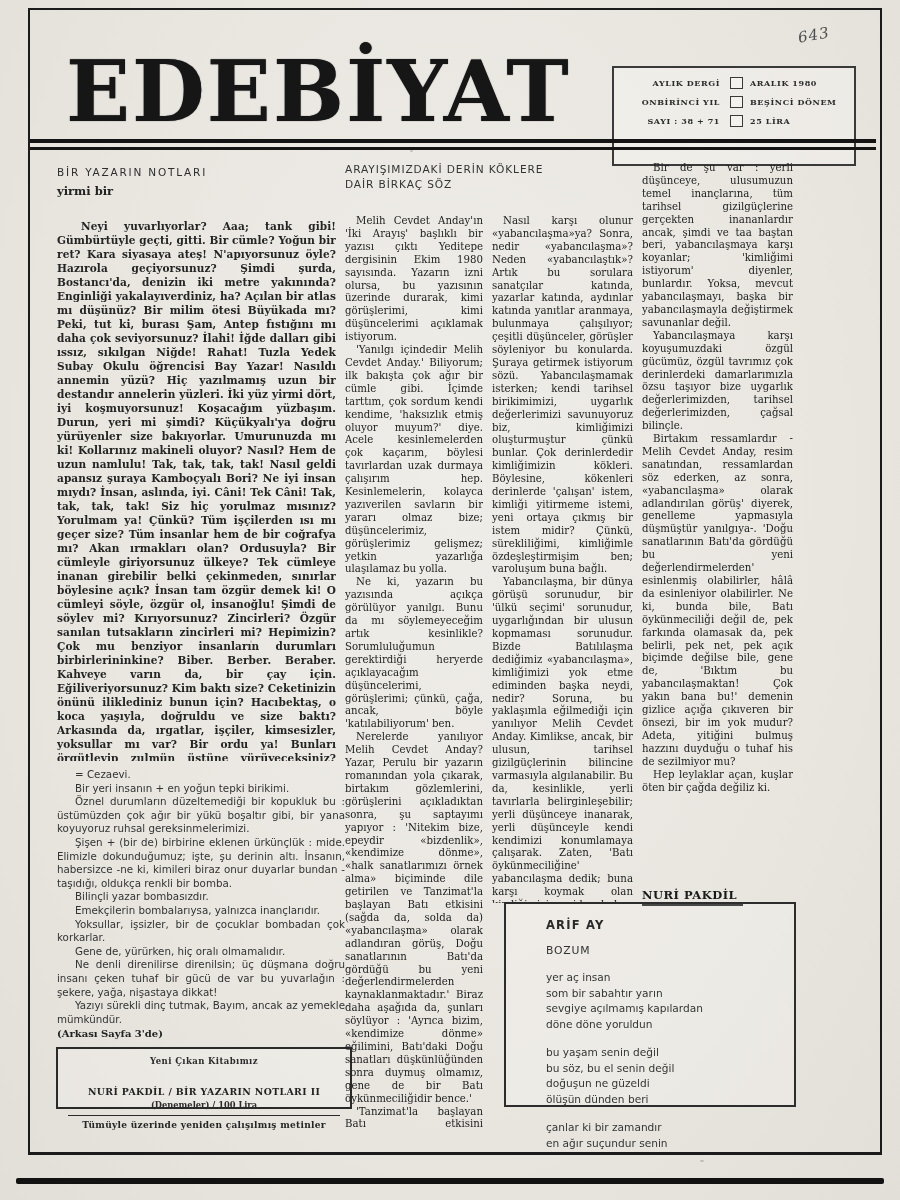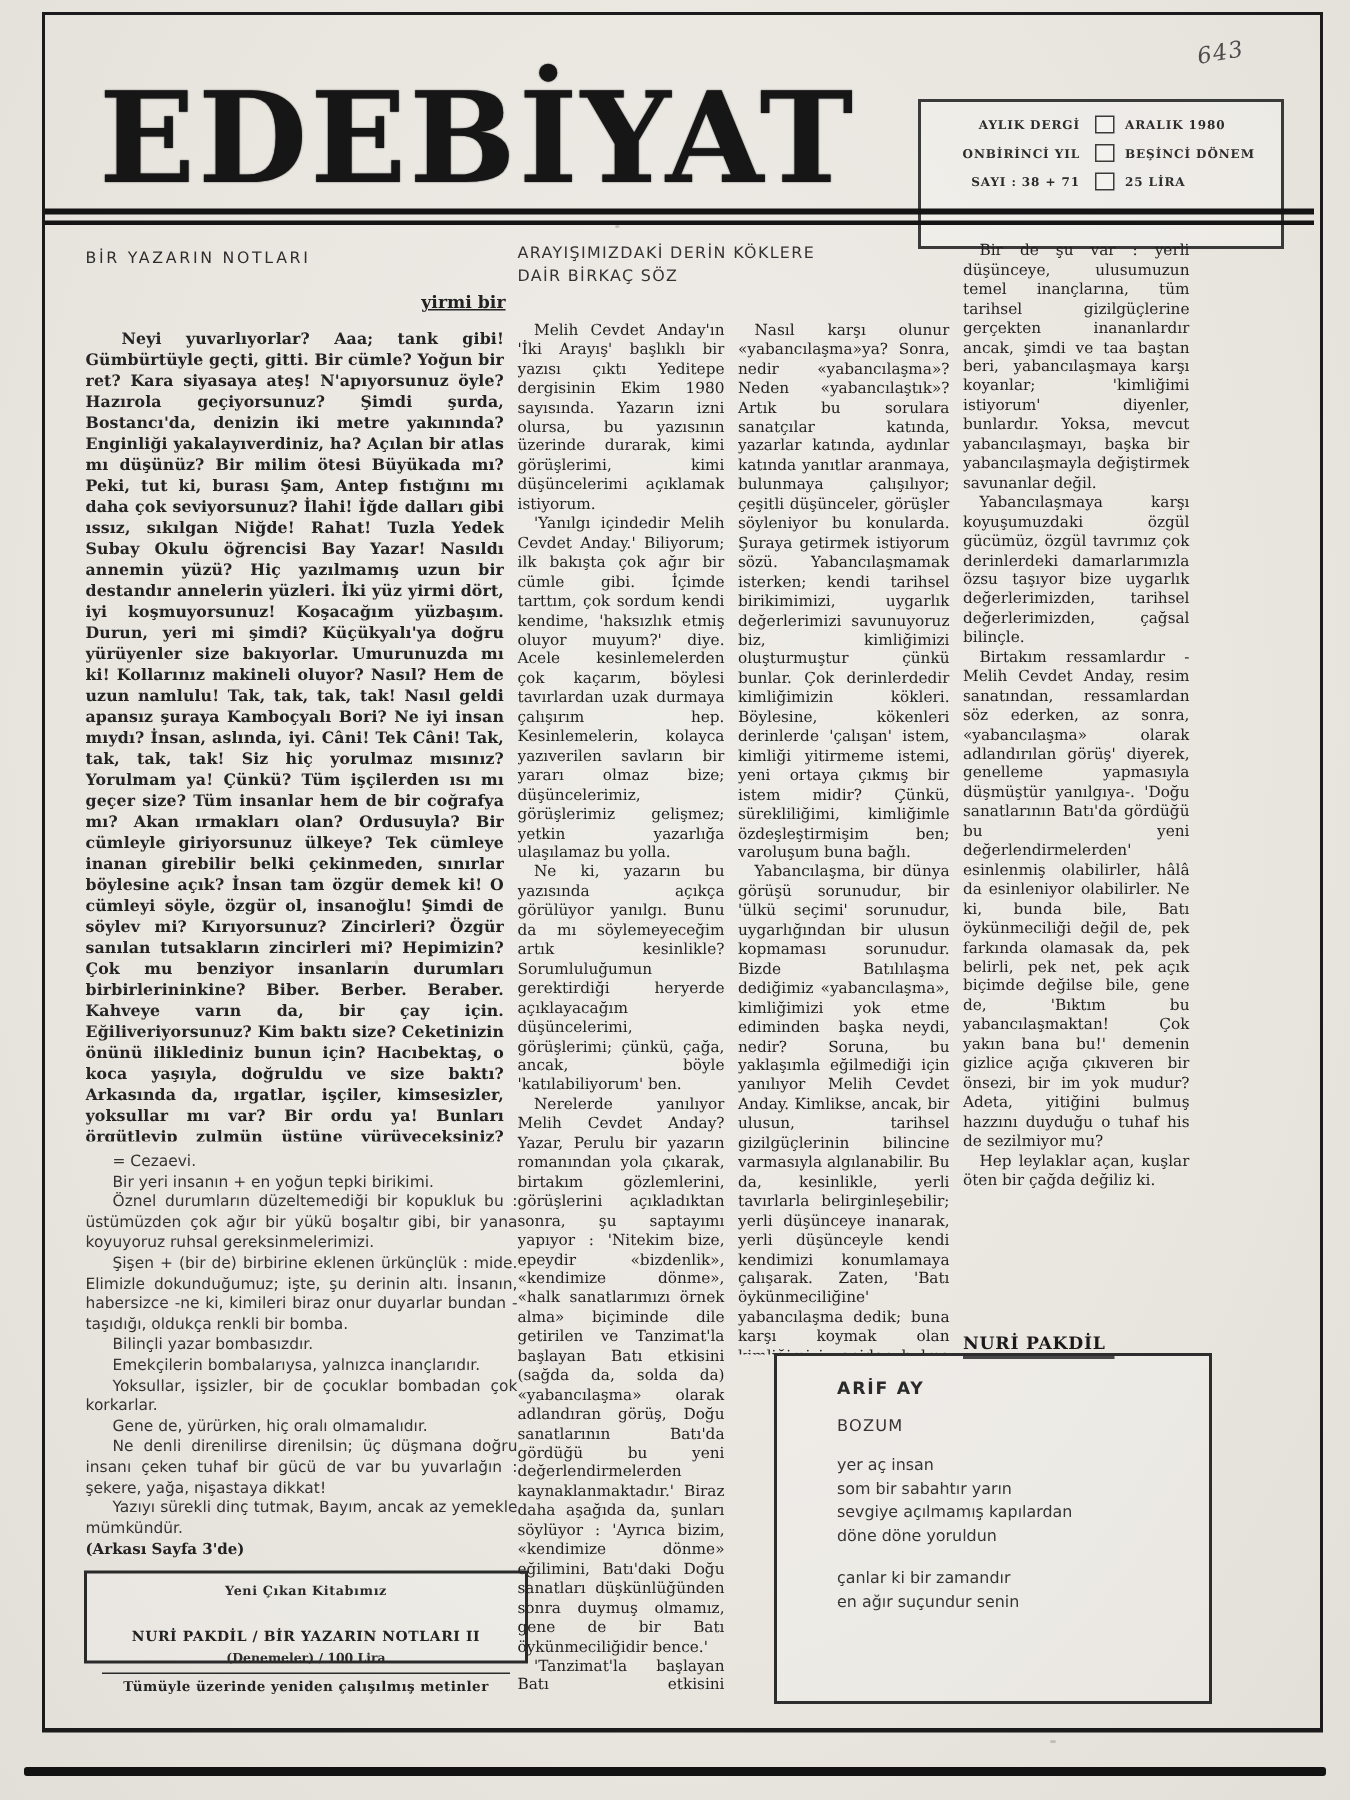--- a/index.html
+++ b/index.html
@@ -44,22 +44,22 @@
   }
   .infovalue { font-size:8px; letter-spacing:0.6px; color:#2c2c2c; font-weight:bold; }
   .double-rule { position:absolute; left:30px; top:139px; width:846px; height:4px;
     border-top:4px solid #141414; border-bottom:3px solid #141414; box-sizing:content-box; }
   
   .kicker {
     position:absolute; left:57px; top:166px; font-family:"DejaVu Sans", sans-serif;
     font-size:10.5px; letter-spacing:1.8px; color:#2e2e2e;
   }
   .section-number {
-    position:absolute; left:57px; top:194px; width:280px; text-align:right;
-    font-size:11.5px; color:#222; font-weight:bold;text-decoration:underline;
+    position:absolute; left:57px; top:184px; width:280px; text-align:left;
+    font-size:11.5px; color:#222; font-weight:bold;
   }
   .monologue {
     position:absolute; left:57px; top:219px; width:279px; height:542px; overflow:hidden;
     font-size:10.5px; line-height:14px; text-align:justify; font-weight:bold;
     color:#242424; letter-spacing:0.1px;
   }
   .monologue p { margin:0; text-indent:24px; }
   .notes {
     position:absolute; left:57px; top:768px; width:288px; height:258px; overflow:hidden;
     font-family:"DejaVu Sans", sans-serif; font-size:10.3px; line-height:13.6px;
@@ -90,21 +90,21 @@
   .col p { margin:0; text-indent:11px; }
   .col1 { left:345px; top:215px; width:138px; height:912px; }
   .col2 { left:492px; top:215px; width:141px; height:688px; }
   .col3 { left:642px; top:162px; width:151px; height:720px; }
   .signature {
     position:absolute; left:642px; top:888px; font-size:11.5px; font-weight:bold;
     color:#1a1a1a; border-bottom:2px solid #1a1a1a; padding:0 6px 2px 0; letter-spacing:0.5px;
   }
   
   .poembox {
-    position:absolute; left:516px; top:902px; width:292px; height:234px;
+    position:absolute; left:504px; top:902px; width:292px; height:205px;
     border:2px solid #2d2d2d; box-sizing:border-box; padding:14px 0 0 40px;
     background:rgba(255,255,255,0.2);
     font-family:"DejaVu Sans", sans-serif; color:#353535;
   }
   .poet { font-size:11.5px; font-weight:bold; letter-spacing:1.2px; color:#2a2a2a; }
   .poem-title { font-size:10.8px; letter-spacing:0.8px; margin-top:12px; color:#333; }
   .stanza { margin-top:13px; font-size:10.6px; line-height:15.5px; }
   .stanza div { white-space:nowrap; }
   
   .speck { position:absolute; background:#9a968f; border-radius:50%; opacity:0.5; }
@@ -205,18 +205,24 @@
   <div class="poembox">
     <div class="poet">ARİF AY</div>
     <div class="poem-title">BOZUM</div>
     <div class="stanza">
       <div>yer aç insan</div>
       <div>som bir sabahtır yarın</div>
       <div>sevgiye açılmamış kapılardan</div>
       <div>döne döne yoruldun</div>
     </div>
     <div class="stanza">
+      <div>bu yaşam senin değil</div>
+      <div>bu söz, bu el senin değil</div>
+      <div>doğuşun ne güzeldi</div>
+      <div>ölüşün dünden beri</div>
+    </div>
+    <div class="stanza">
       <div>çanlar ki bir zamandır</div>
       <div>en ağır suçundur senin</div>
     </div>
   </div>
 
 </div>
 
 </body></html>

